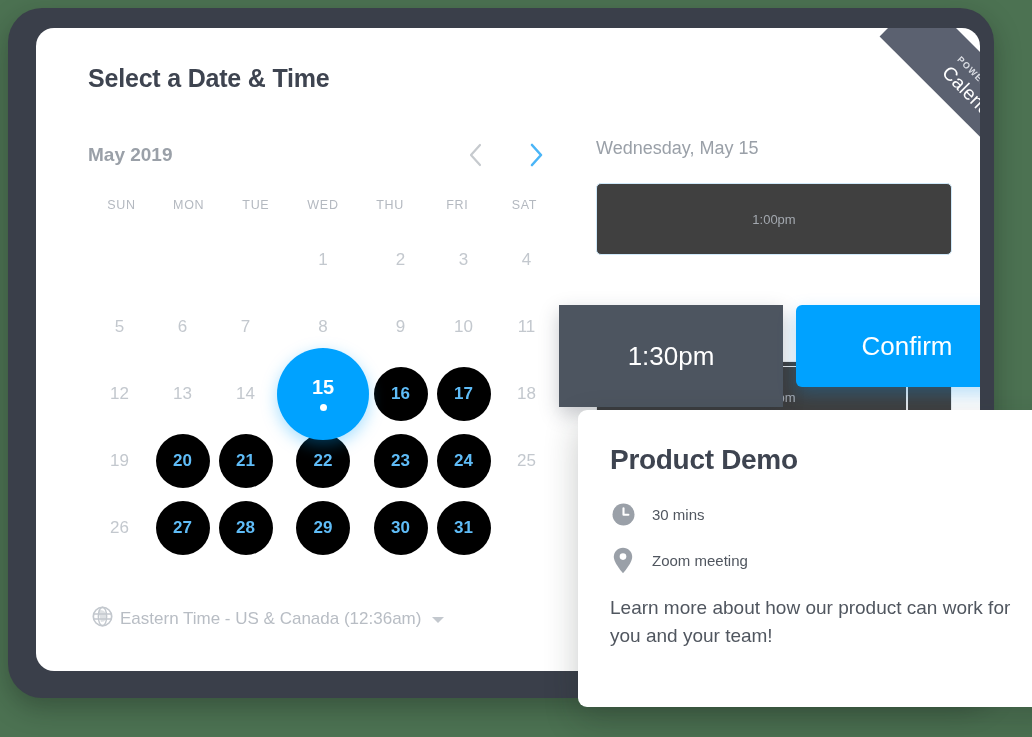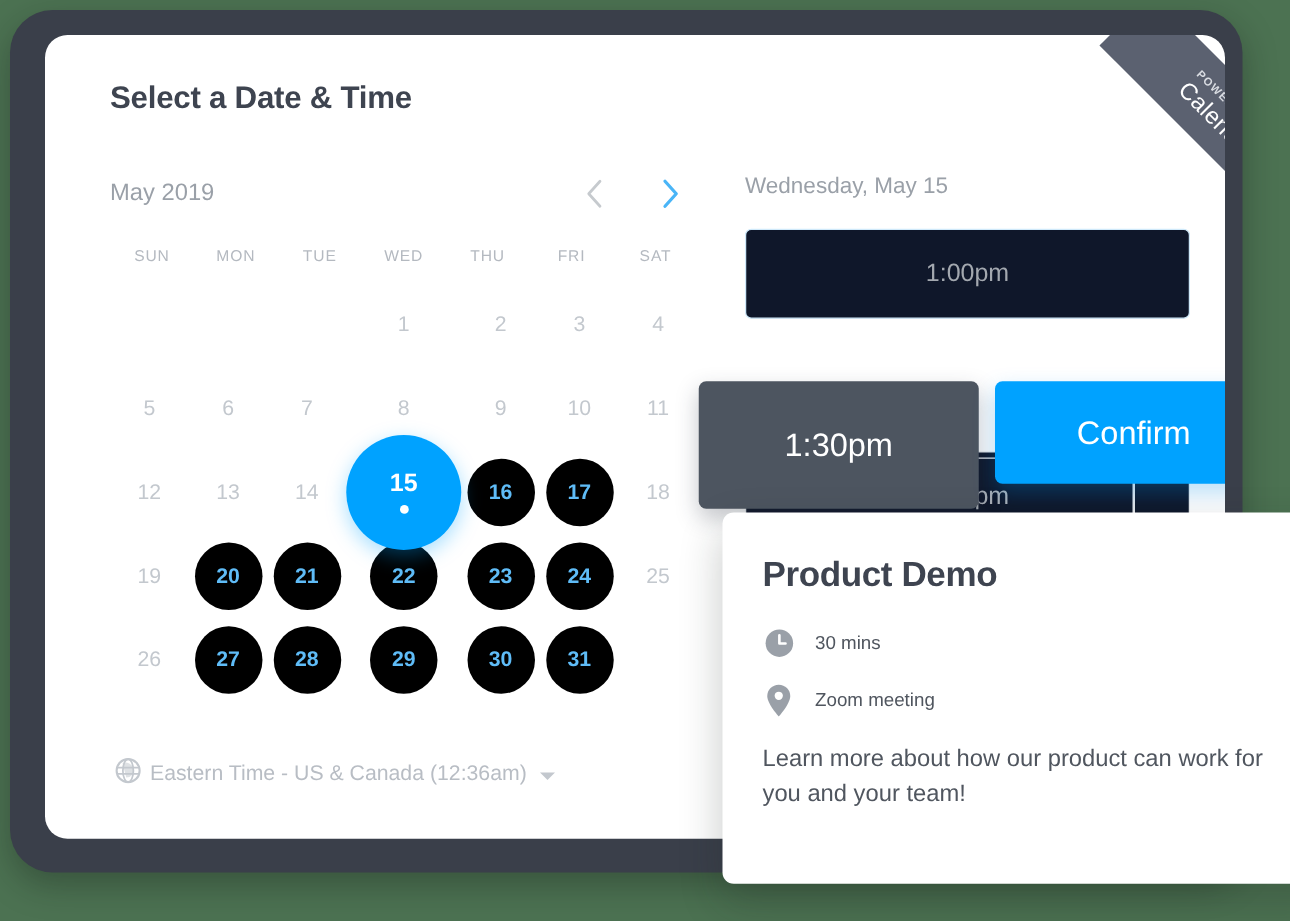--- a/index.html
+++ b/index.html
@@ -101,21 +101,21 @@
 
   .cal-head {
     display: flex;
     align-items: center;
     height: 34px;
     margin-bottom: 26px;
   }
   .cal-month {
     font-size: 19px;
     color: #9aa0a8;
-    font-weight: 400;
+    font-weight: 700;
     flex: 1;
   }
   .cal-nav {
     display: flex;
     align-items: center;
     gap: 44px;
     padding-right: 14px;
   }
   .chev {
     width: 16px;
@@ -220,44 +220,44 @@
     color: #9aa0a8;
     margin-bottom: 24px;
   }
   .slot {
     height: 72px;
     border: 1px solid #cfe9fa;
     border-radius: 5px;
     display: flex;
     align-items: center;
     justify-content: center;
-    font-size: 20px;
+    font-size: 13px;
     color: #a3a8af;
     margin-bottom: 4px;
-    background: #0f172a;
+    background: #404040;
     cursor: pointer;
   }
   .slot.ghost {
     border-color: #eceef0;
     color: #aeb3ba;
   }
 
   
   .split-row {
     position: absolute;
     left: 523px;
     top: 277px;
     display: flex;
     z-index: 20;
   }
   .split-time {
     width: 224px;
     height: 102px;
     background: #4d5560;
-    border-radius: 6px;
+    border-radius: 0;
     color: #ffffff;
     font-size: 26px;
     display: flex;
     align-items: center;
     justify-content: center;
     box-shadow: 0 7px 18px rgba(40,48,60,0.26);
     cursor: pointer;
   }
   .split-confirm {
     width: 222px;

